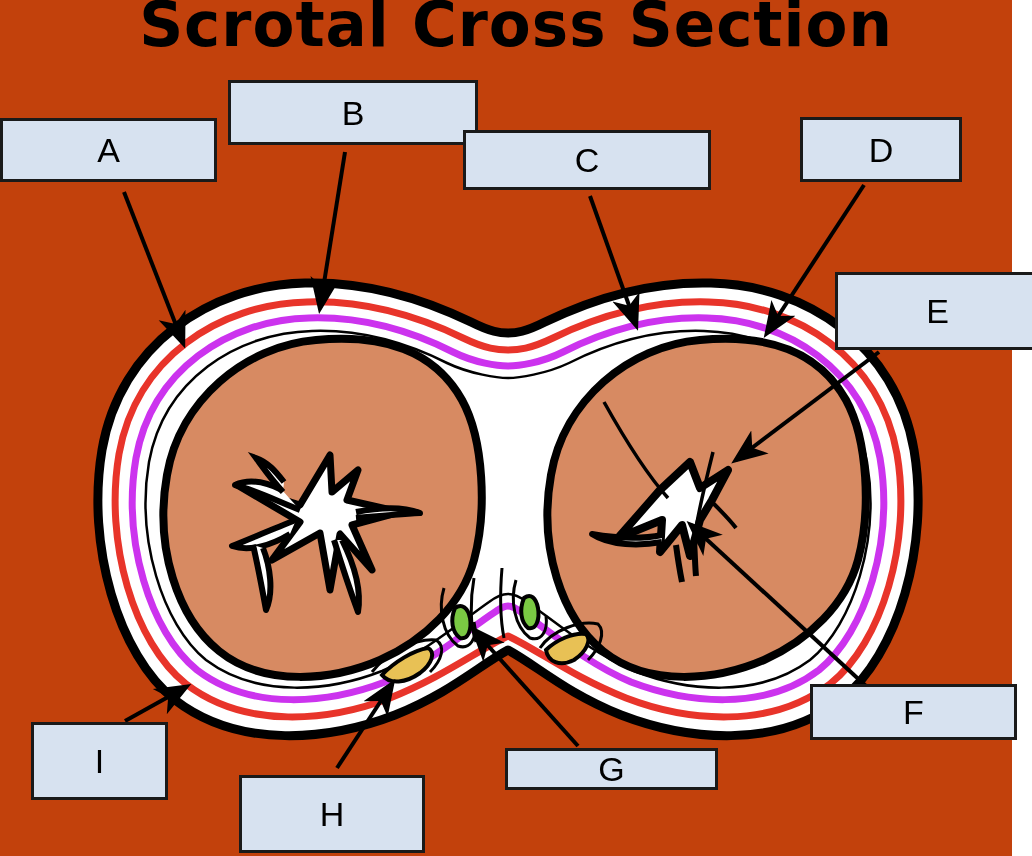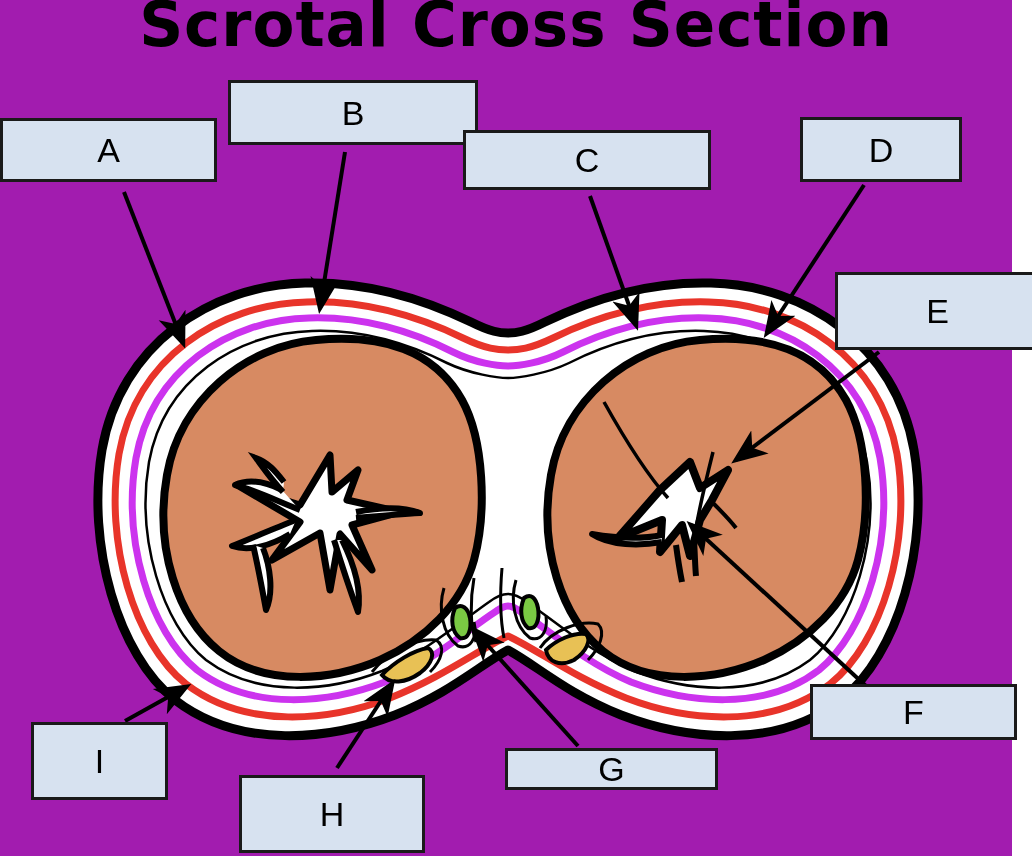--- a/index.html
+++ b/index.html
@@ -1,19 +1,19 @@
 <!DOCTYPE html>
 <html><head>
 <meta charset="utf-8">
 <title>Scrotal Cross Section</title>
 <style>
   html,body{margin:0;padding:0;background:#ffffff;}
   body{width:1032px;height:856px;overflow:hidden;
        font-family:"Liberation Sans",sans-serif;color:#000;}
-  #stage{position:relative;width:1012px;height:856px;background:#a21caf;}
+  #stage{position:relative;width:1012px;height:856px;background:#c2410c;}
 
   
   #title{
     position:absolute;left:0;top:-12px;width:1032px;
     text-align:center;
     font-family:"DejaVu Sans",sans-serif;
     font-size:63px;font-weight:bold;letter-spacing:1px;
     color:#000;white-space:nowrap;
     transform:scaleX(0.97);
   }

